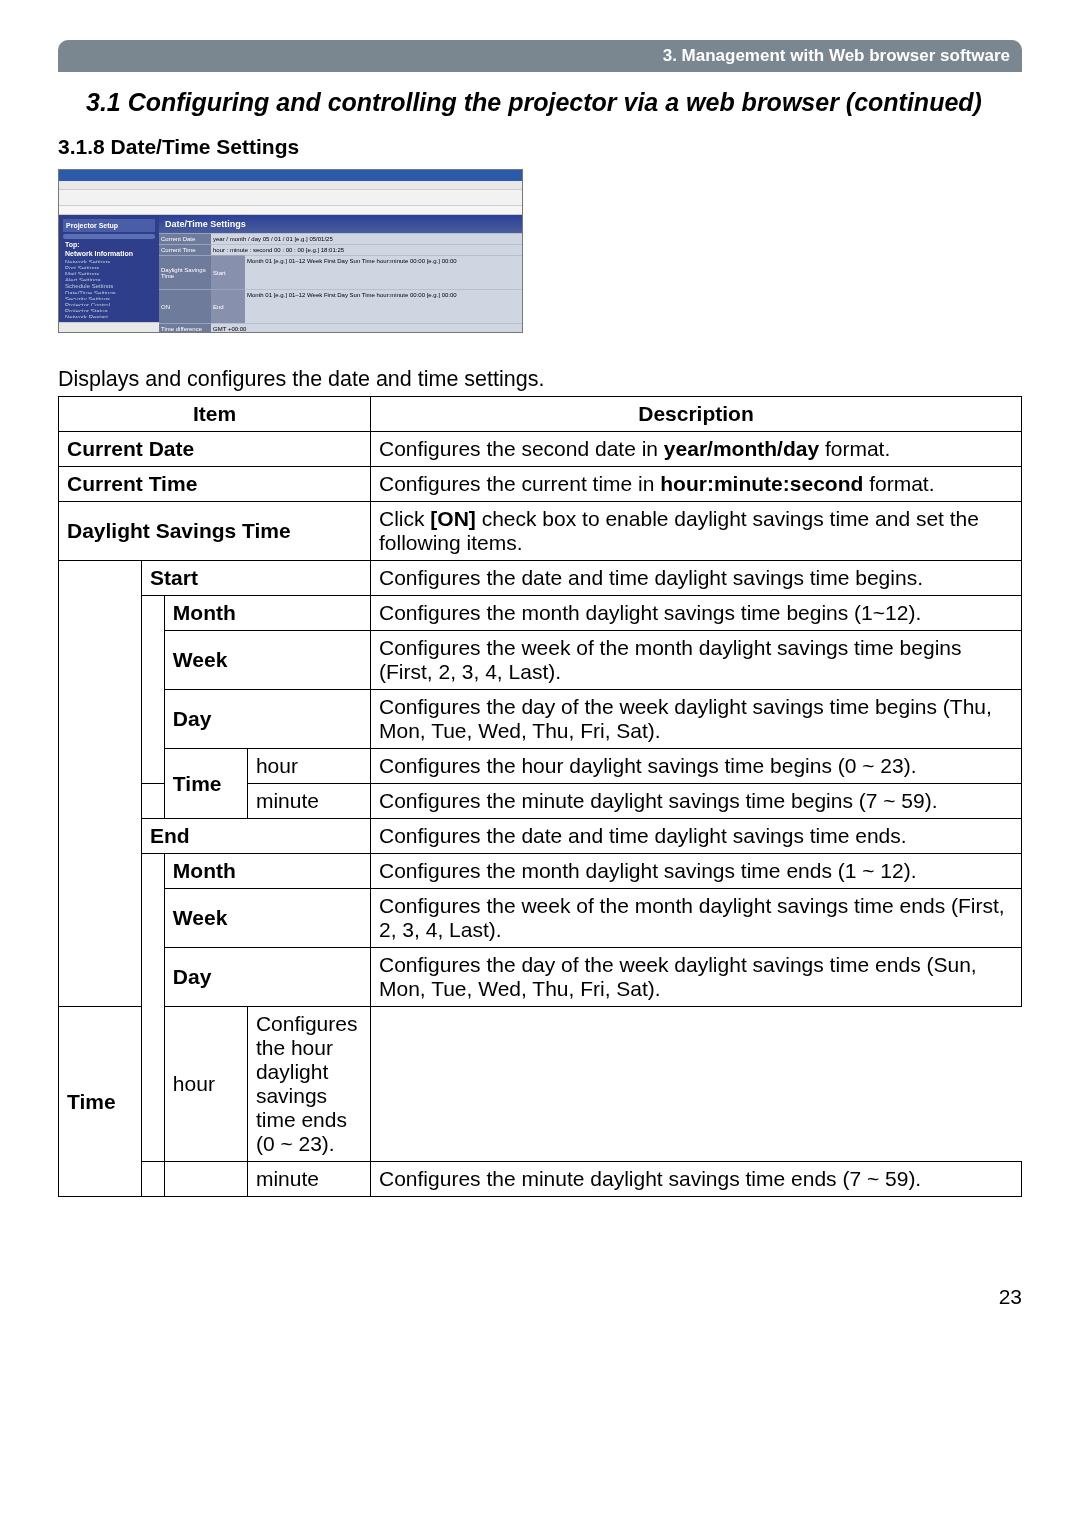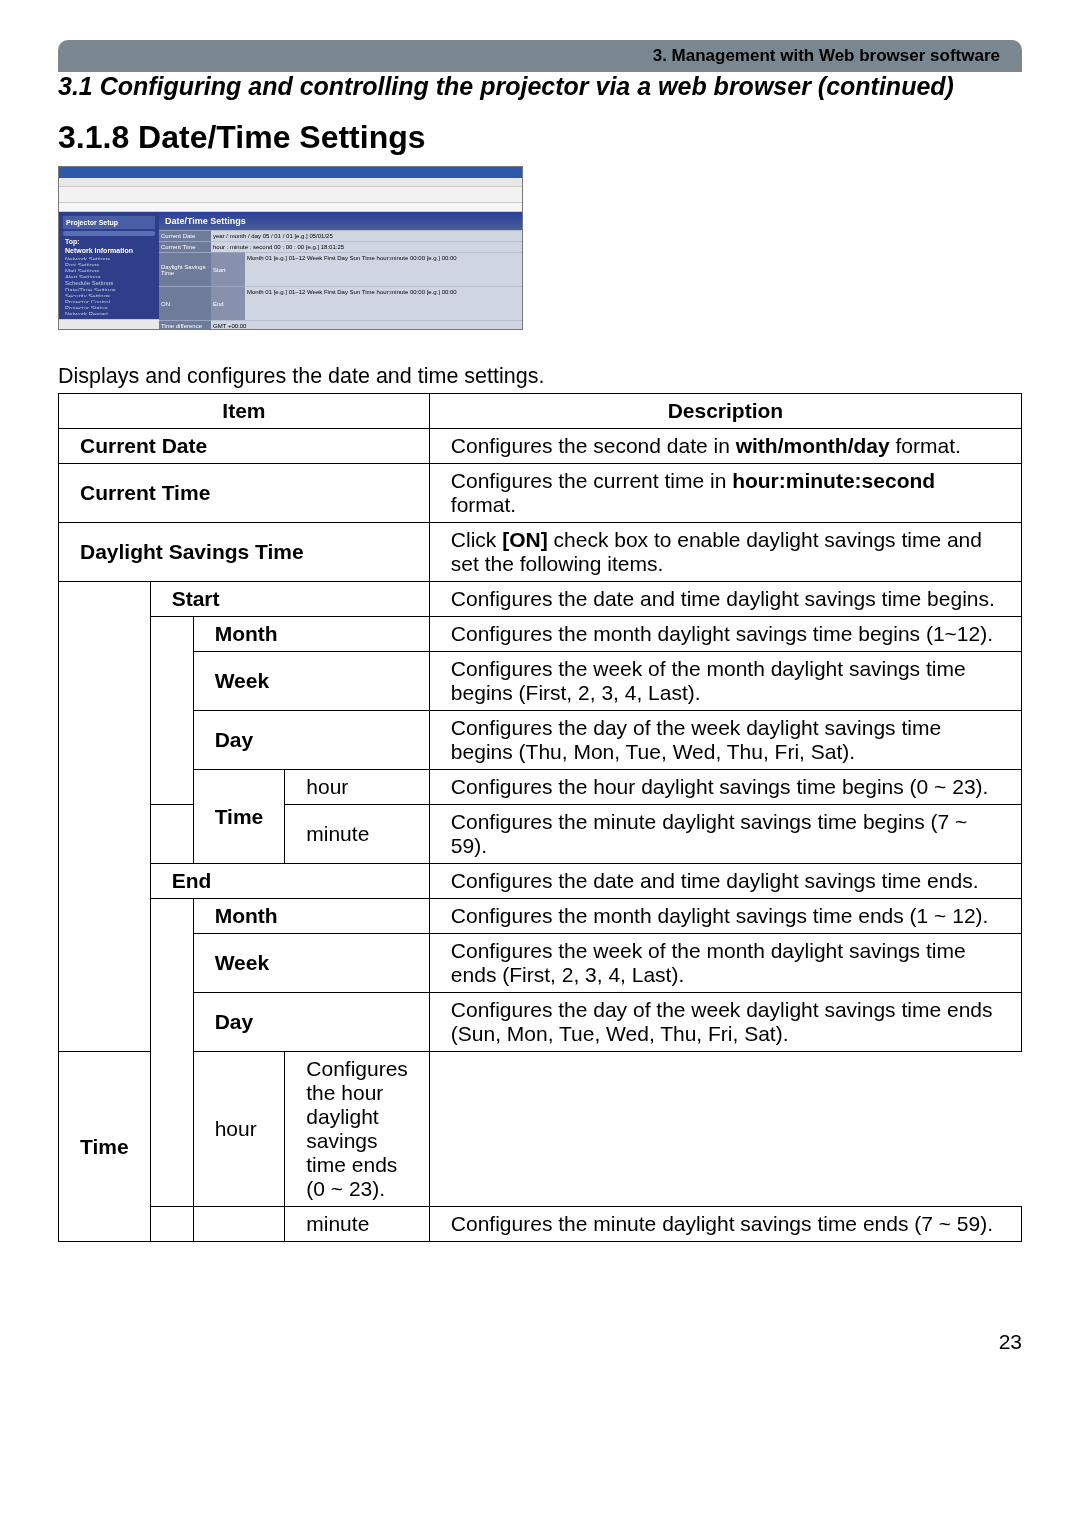--- a/index.html
+++ b/index.html
@@ -9,37 +9,38 @@
     }
     body {
       font-family: Arial, Helvetica, sans-serif;
       background: #fff;
       width: 1080px;
       padding: 40px 58px 30px 58px;
       color: #000;
     }
     .header-bar {
       background: #7a8791;
-      color: #000000;
+      color: #ffffff;
       font-weight: bold;
       font-size: 17px;
-      padding: 6px 22px 6px 0;
+      padding: 6px 12px 6px 0;
       text-align: right;
       border-radius: 10px 10px 0 0;
-      margin-bottom: 0;
+      margin-bottom: 16px;
     }
     .section-title {
       font-style: italic;
       font-weight: bold;
       font-size: 25px;
       margin-bottom: 18px;
+      margin-left: 28px;
     }
     .subsection-title {
       font-weight: bold;
-      font-size: 32px;
+      font-size: 21px;
       color: #000;
       margin-bottom: 10px;
     }
     .screenshot-img {
       width: 465px;
       height: 164px;
       border: 1px solid #777;
       background: linear-gradient(#d0d0e0, #c0cddd);
       margin-bottom: 34px;
       position: relative;
@@ -70,21 +71,21 @@
       font-size: 21.5px;
       margin-bottom: 4px;
     }
     table.desc-table {
       width: 100%;
       border-collapse: collapse;
       font-size: 21px;
     }
     table.desc-table th, table.desc-table td {
       border: 1.5px solid #000;
-      padding: 5px 21px;
+      padding: 5px 8px;
       text-align: left;
       vertical-align: middle;
     }
     table.desc-table th {
       font-weight: bold;
       text-align: center;
       background: #fff;
     }
     .row-item-col1 { font-weight: bold; width: 280px; }
     .sub1col { font-weight:bold; }
@@ -173,21 +174,21 @@
 <div class="intro-text">Displays and configures the date and time settings.</div>
 
 <table class="desc-table">
   <tbody>
       <tr>
     <th colspan="4" style="width:312px;">Item</th>
     <th>Description</th>
   </tr>
   <tr>
     <td colspan="4" class="row-item-col1">Current Date</td>
-    <td><span>Configures the second date in </span><b>with/month/day</b><span> format.</span></td>
+    <td><span>Configures the second date in </span><b>year/month/day</b><span> format.</span></td>
   </tr>
   <tr>
     <td colspan="4" class="row-item-col1">Current Time</td>
     <td><span>Configures the current time in </span><b>hour:minute:second</b><span> format.</span></td>
   </tr>
   <tr>
     <td colspan="4" class="row-item-col1">Daylight Savings Time</td>
     <td><span>Click </span><b>[ON]</b><span> check box to enable daylight savings time and set the following items.</span></td>
   </tr>
 

